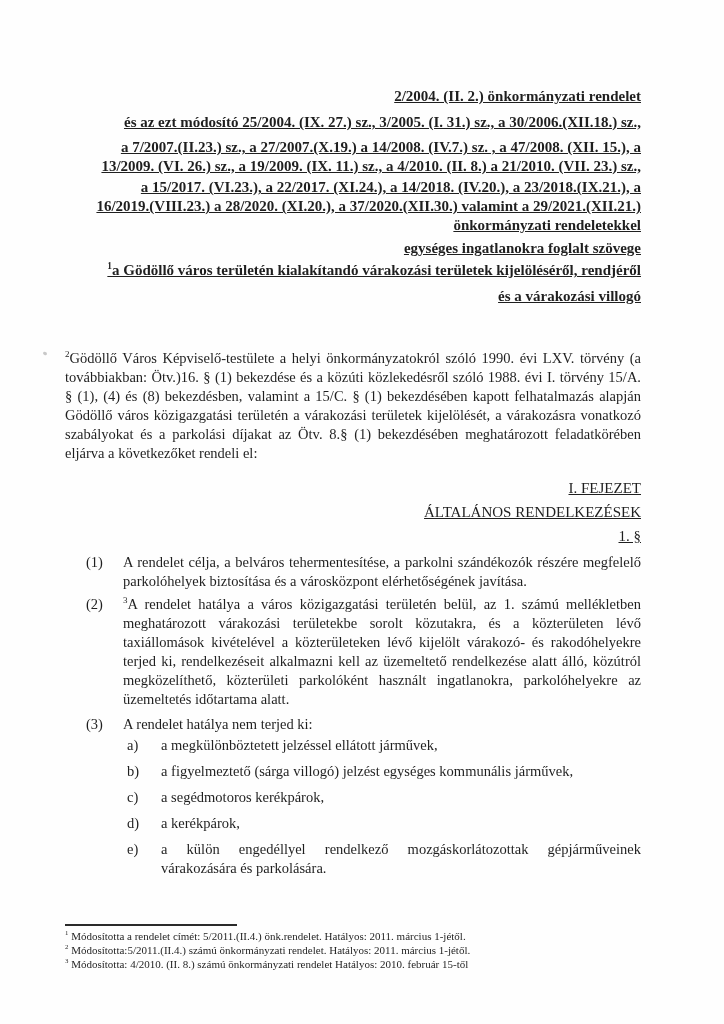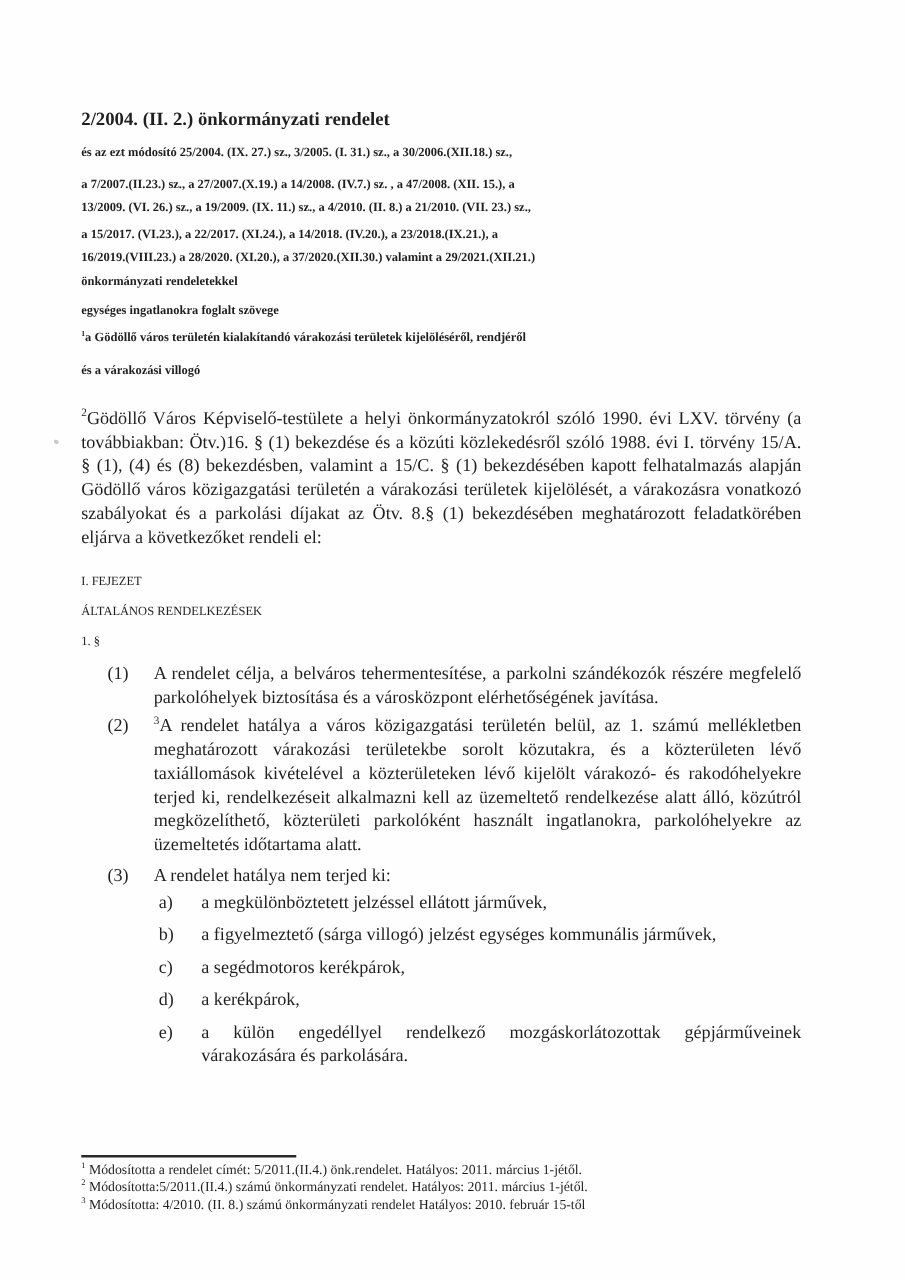--- a/index.html
+++ b/index.html
@@ -15,35 +15,35 @@
     overflow: hidden;
     font-family: "Liberation Serif", "DejaVu Serif", serif;
     color: #1f1f1f;
   }
   .doc {
     position: absolute;
     left: 65px;
     top: 86px;
     width: 576px;
   }
-  .c { text-align: left; }
+  .c { text-align: right; text-decoration: underline; }
   .b { font-weight: bold; }
-  .hline { font-size: 10px; line-height: 19px; }
+  .hline { font-size: 15px; line-height: 19px; }
   .title-line { font-size: 15px; line-height: 20px; }
   .body-text { font-size: 14.5px; line-height: 19px; text-align: justify; }
   sup { font-size: 0.62em; line-height: 0; vertical-align: super; }
 
   .mt2 { margin-top: 2px; }
   .mt3 { margin-top: 3px; }
   .mt4 { margin-top: 4px; }
   .mt5 { margin-top: 5px; }
   .mt6 { margin-top: 6px; }
   .mt7 { margin-top: 7px; }
   .mt16 { margin-top: 16px; }
-  .mt40 { margin-top: 20px; font-family: Liberation Serif, serif; }
+  .mt40 { margin-top: 43px; font-family: Liberation Serif, serif; }
 
   .para {
     display: flex;
     font-size: 14.5px;
     line-height: 19px;
   }
   .para .pnum {
     flex: 0 0 58px;
     box-sizing: border-box;
     padding-left: 21px;

